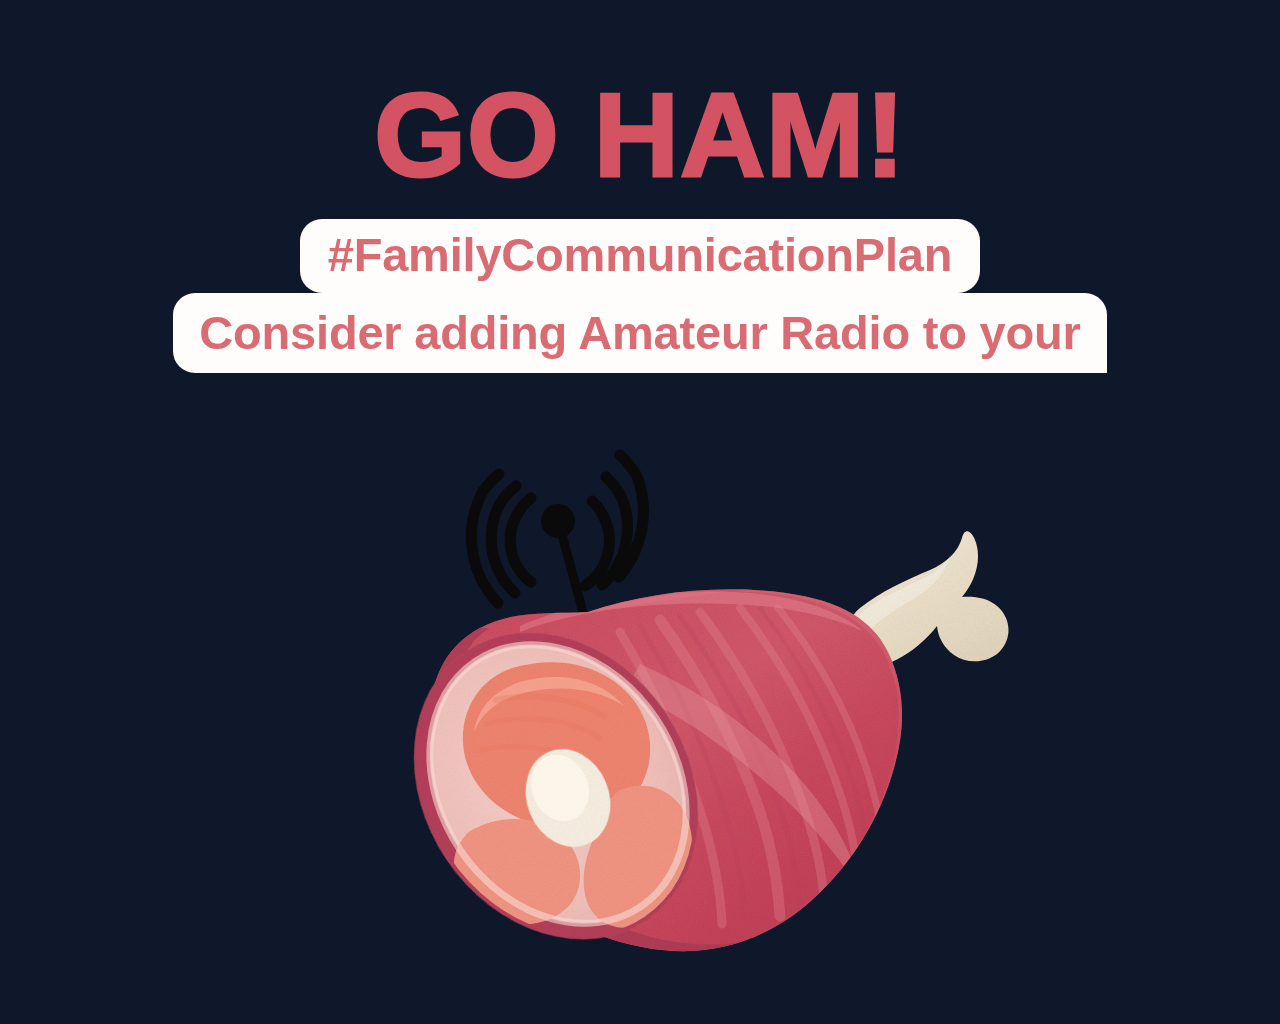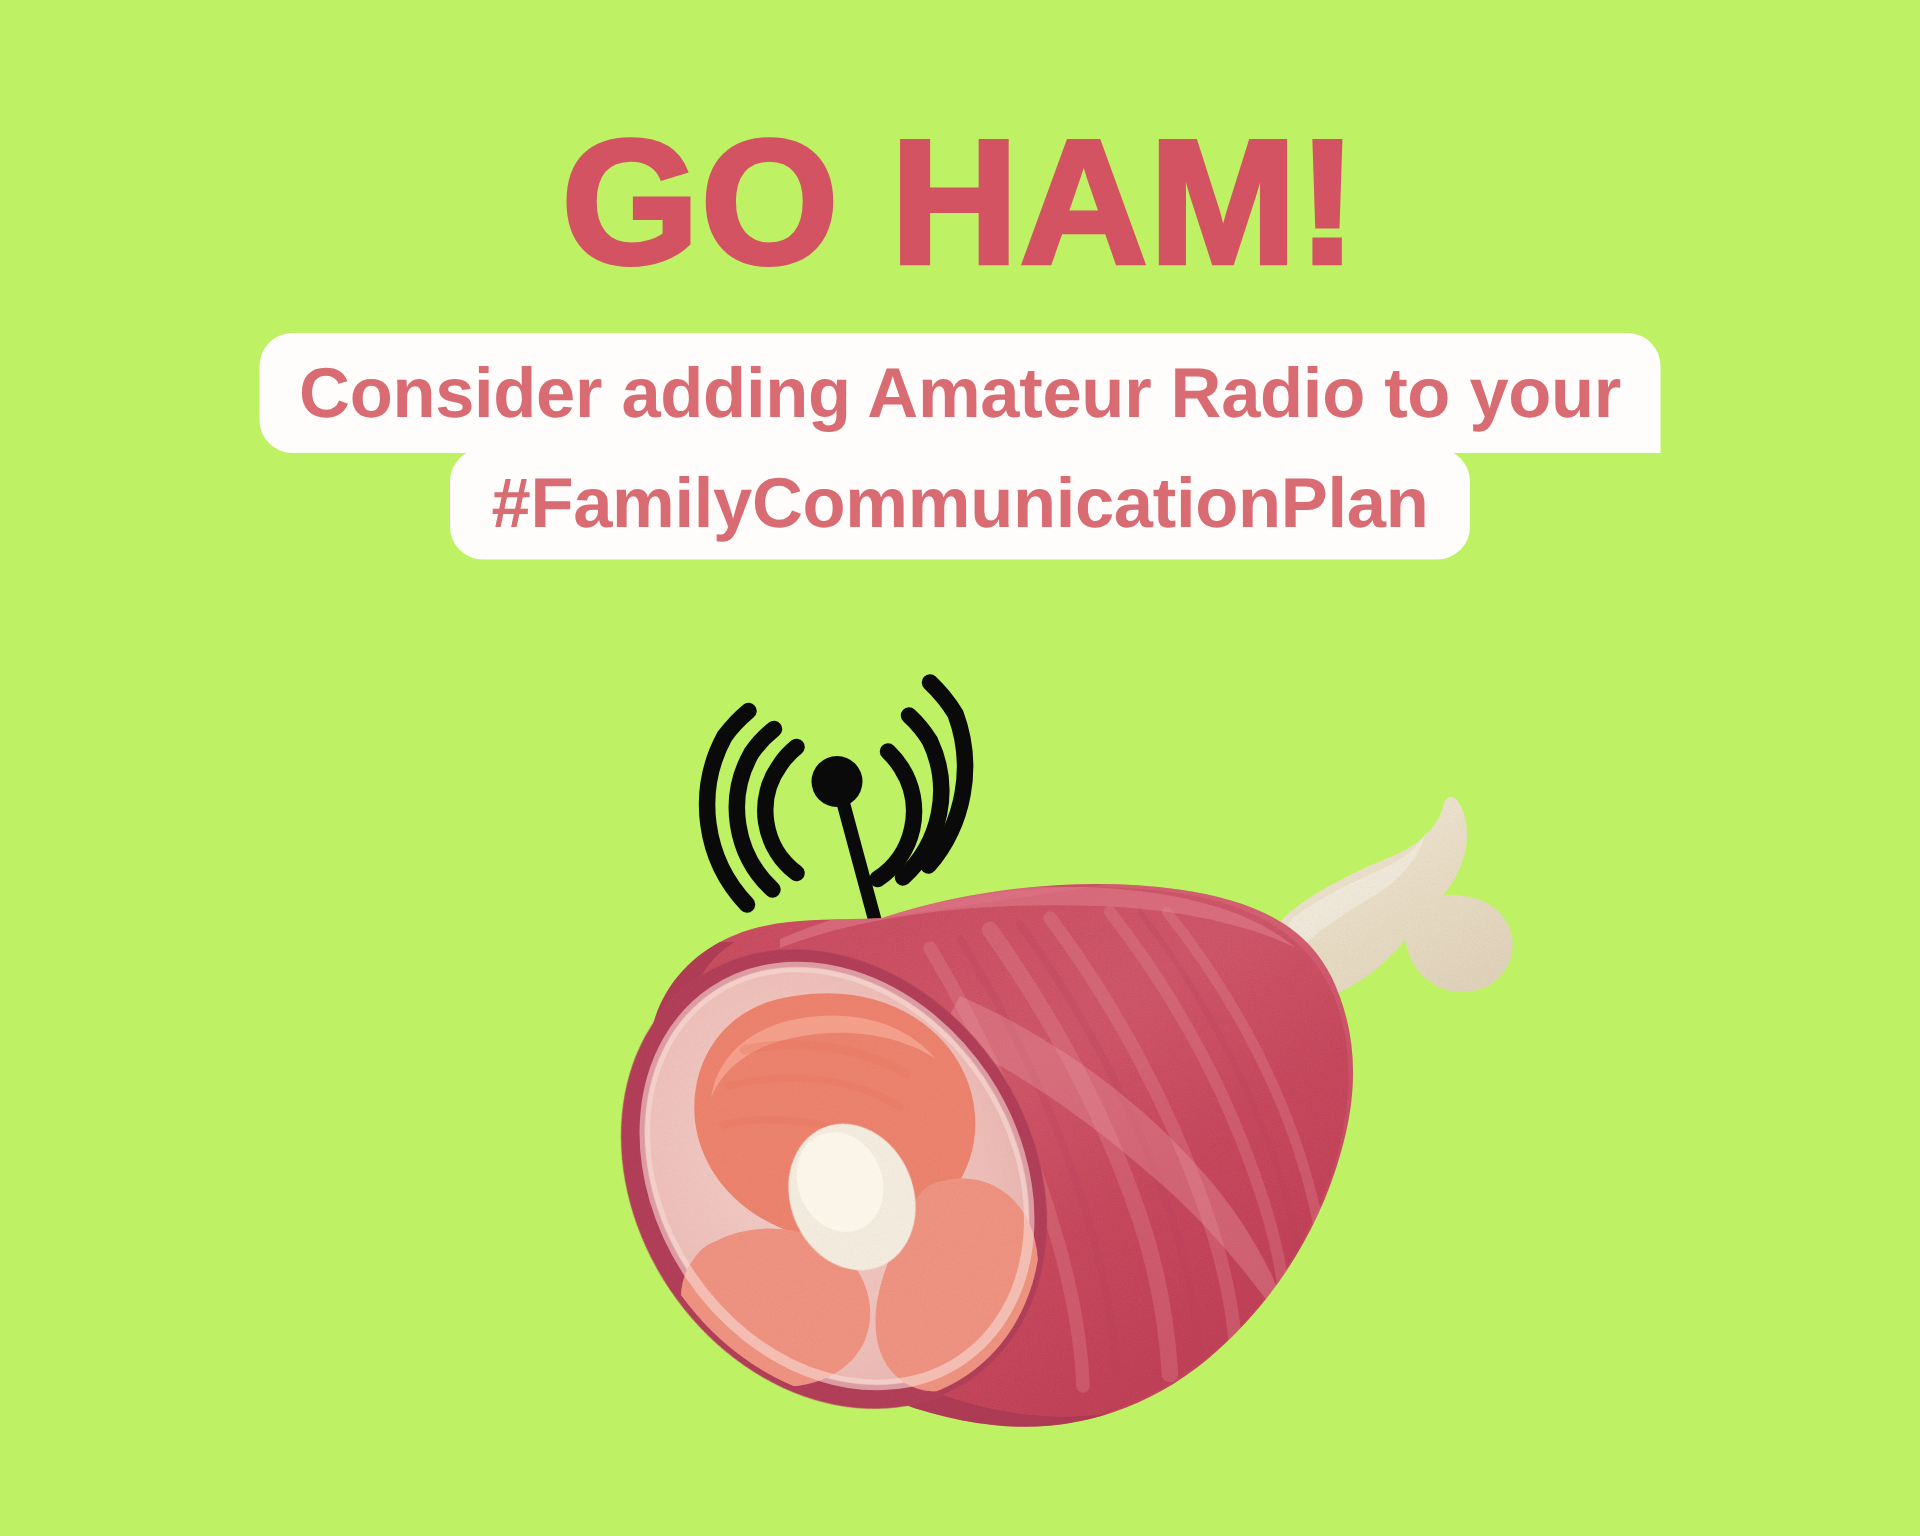--- a/index.html
+++ b/index.html
@@ -10,21 +10,21 @@
     width: 1280px;
     height: 1024px;
     overflow: hidden;
     font-family: "Liberation Sans", sans-serif;
   }
 
   #poster {
     position: relative;
     width: 1280px;
     height: 1024px;
-    background: #bef264;
+    background: #0f172a;
     overflow: hidden;
   }
 
   
   #headline {
     position: absolute;
     left: 0;
     top: 76px;
     width: 1280px;
     text-align: center;
@@ -85,24 +85,24 @@
 </style>
 </head>
 <body>
 
 <div id="poster">
 
   <div id="headline">GO HAM!</div>
 
   <div id="banner">
     <span class="banner-row">
-      <span class="banner-line banner-line-1">Consider adding Amateur Radio to your</span>
+      <span class="banner-line banner-line-2">#FamilyCommunicationPlan</span>
     </span>
     <span class="banner-row">
-      <span class="banner-line banner-line-2">#FamilyCommunicationPlan</span>
+      <span class="banner-line banner-line-1">Consider adding Amateur Radio to your</span>
     </span>
   </div>
 
   <svg id="illustration" viewBox="0 0 1280 1024">
 
     <defs>
 
       <filter id="grain" x="-20%" y="-20%" width="140%" height="140%">
         <feTurbulence type="fractalNoise" baseFrequency="0.9" numOctaves="4" seed="7" result="n"></feTurbulence>
         <feColorMatrix in="n" type="saturate" values="0" result="ng"></feColorMatrix>

